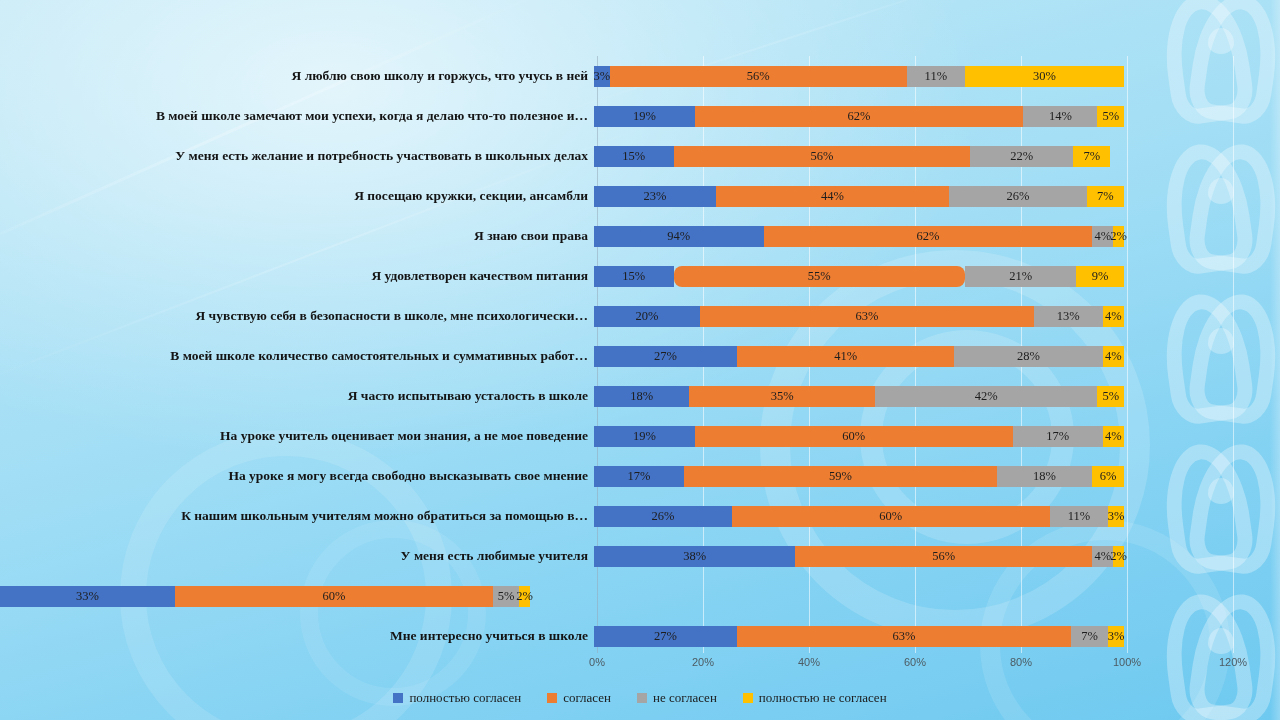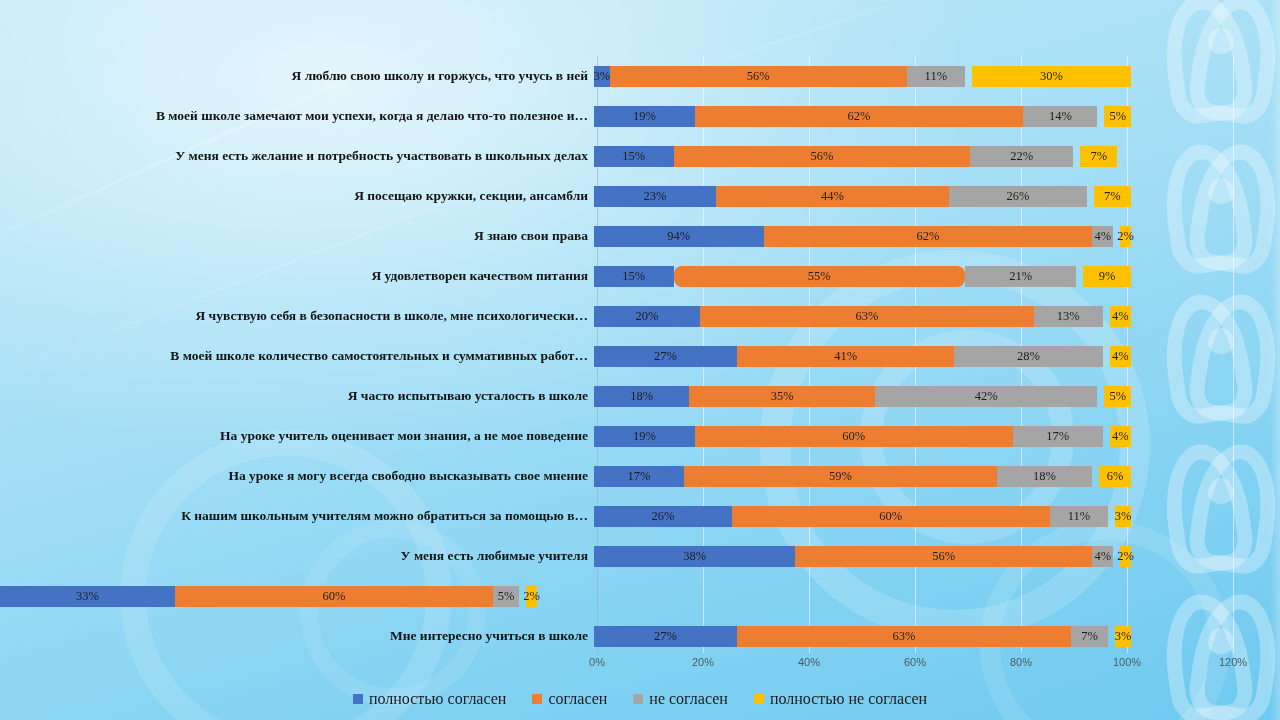--- a/index.html
+++ b/index.html
@@ -173,21 +173,21 @@
     top: 50%;
     transform: translate(-50%, -50%);
     font-size: 12.5px;
     color: #1d1d1d;
     white-space: nowrap;
     pointer-events: none;
   }
   .seg.s-agree-full { background: #4472C4; }
   .seg.s-agree      { background: #ED7D31; }
   .seg.s-disagree   { background: #A5A5A5; }
-  .seg.s-disagree-full { background: #FFC000; margin-left: 7px; }
+  .seg.s-disagree-full { background: #FFC000; }
 
   
   #xaxis {
     position: absolute;
     left: 0;
     top: 598px;
     width: 1280px;
     height: 22px;
   }
   .xtick {
@@ -214,21 +214,21 @@
     display: flex;
     align-items: center;
     gap: 6px;
   }
   .legend-swatch {
     width: 10px;
     height: 10px;
     flex: 0 0 auto;
   }
   .legend-text {
-    font-size: 16px;
+    font-size: 13px;
     color: #1b1b1b;
     font-family: Liberation Serif, serif;
   }
 </style>
 </head>
 <body>
 
 <div id="slide">
 
   <div class="streak s1"></div>

